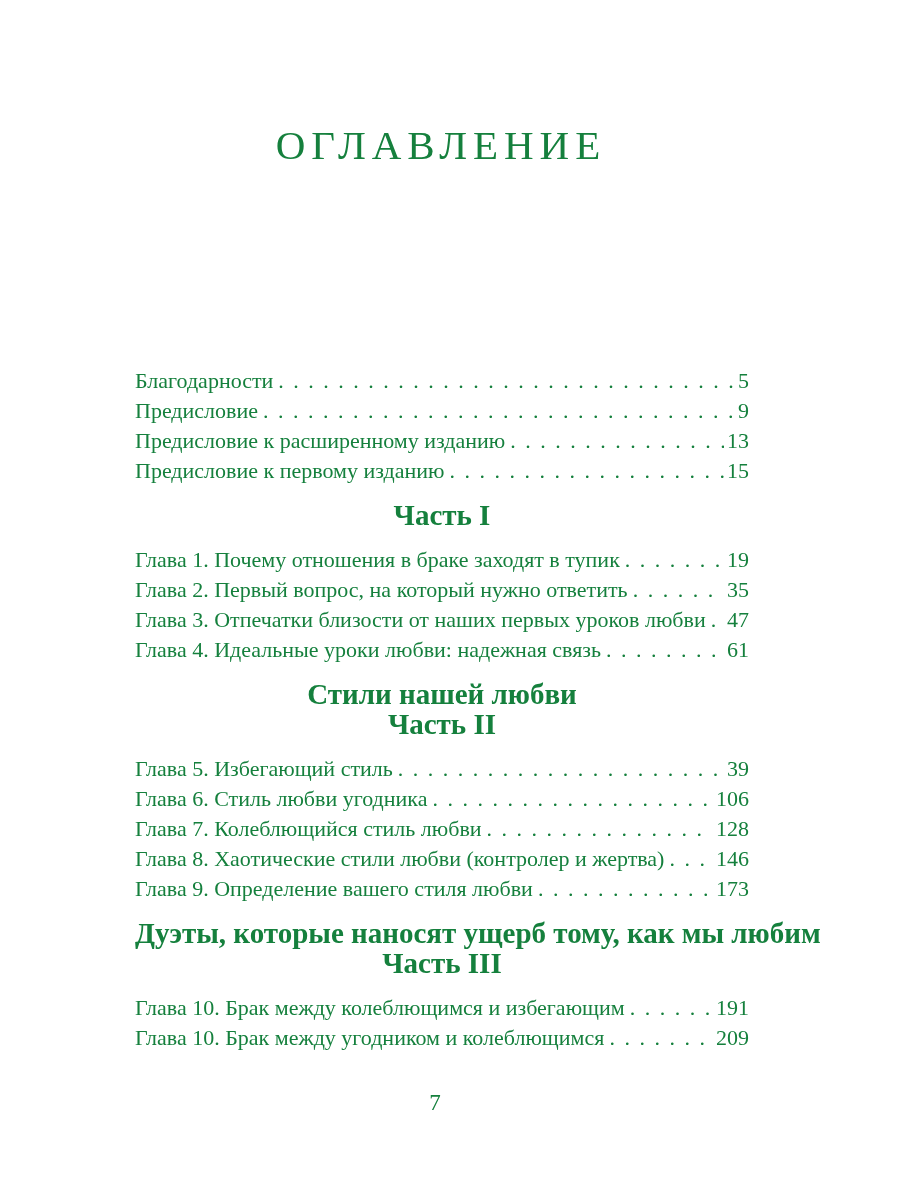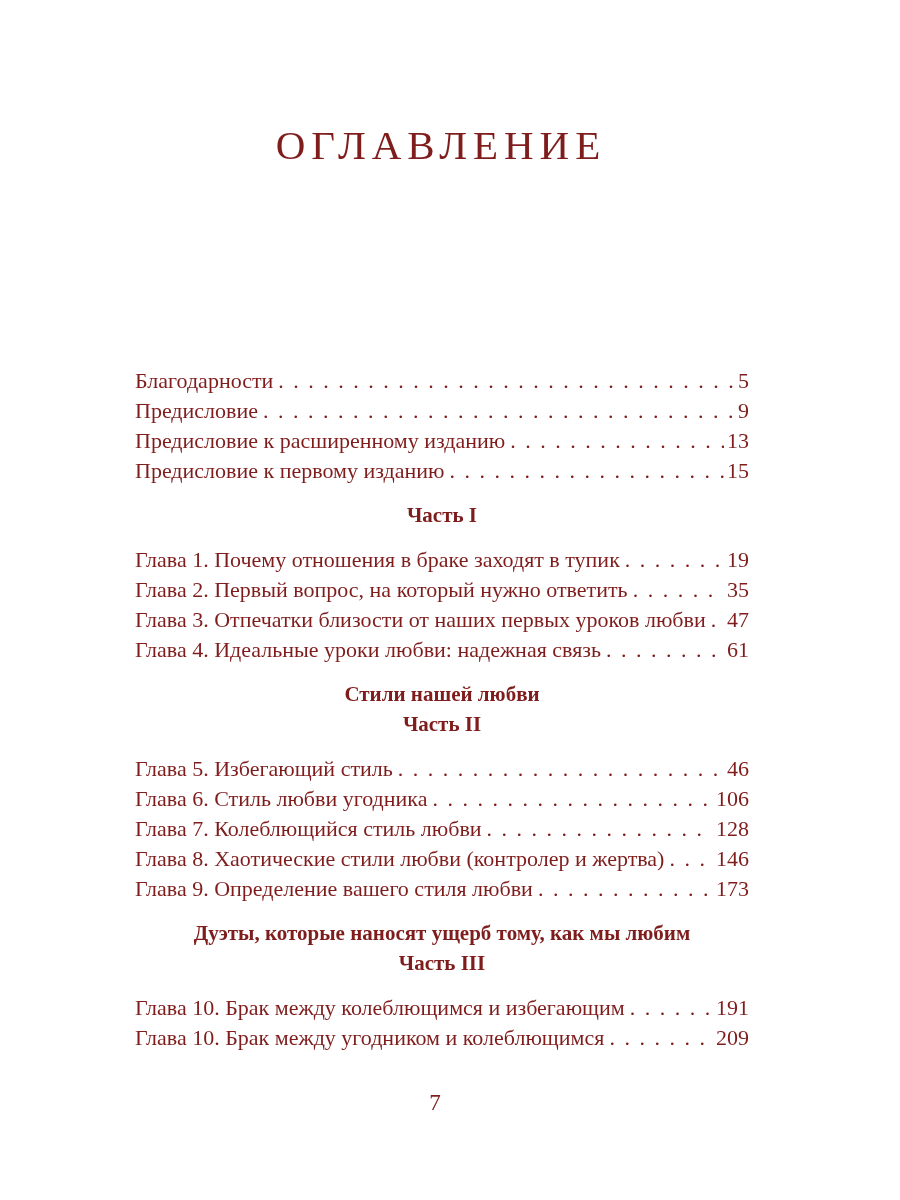--- a/index.html
+++ b/index.html
@@ -6,21 +6,21 @@
     margin: 0;
     padding: 0;
     background: #ffffff;
   }
   .page {
     position: relative;
     width: 900px;
     height: 1200px;
     background: #ffffff;
     font-family: "Liberation Serif", "DejaVu Serif", serif;
-    color: #7f1d1d;
+    color: #15803d;
     overflow: hidden;
   }
   .title {
     position: absolute;
     top: 122px;
     left: 135px;
     width: 612px;
     margin: 0;
     text-align: center;
     font-size: 41px;
@@ -58,21 +58,21 @@
   }
   .toc-page {
     flex: 0 0 auto;
     white-space: nowrap;
     padding-left: 2px;
   }
   .part-heading {
     margin: 14px 0 15px 0;
     text-align: center;
     font-weight: 700;
-    font-size: 21px;
+    font-size: 29px;
     line-height: 30px;
   }
   .part-heading div {
     white-space: nowrap;
   }
   .folio {
     position: absolute;
     top: 1088px;
     left: 135px;
     width: 600px;
@@ -137,21 +137,21 @@
     </div>
 
     <div class="part-heading">
       <div>Стили нашей любви</div>
       <div>Часть II</div>
     </div>
 
     <div class="toc-row">
       <span class="toc-label">Глава 5. Избегающий стиль</span>
       <span class="toc-dots"></span>
-      <span class="toc-page">46</span>
+      <span class="toc-page">39</span>
     </div>
     <div class="toc-row">
       <span class="toc-label">Глава 6. Стиль любви угодника</span>
       <span class="toc-dots"></span>
       <span class="toc-page">106</span>
     </div>
     <div class="toc-row">
       <span class="toc-label">Глава 7. Колеблющийся стиль любви</span>
       <span class="toc-dots"></span>
       <span class="toc-page">128</span>

